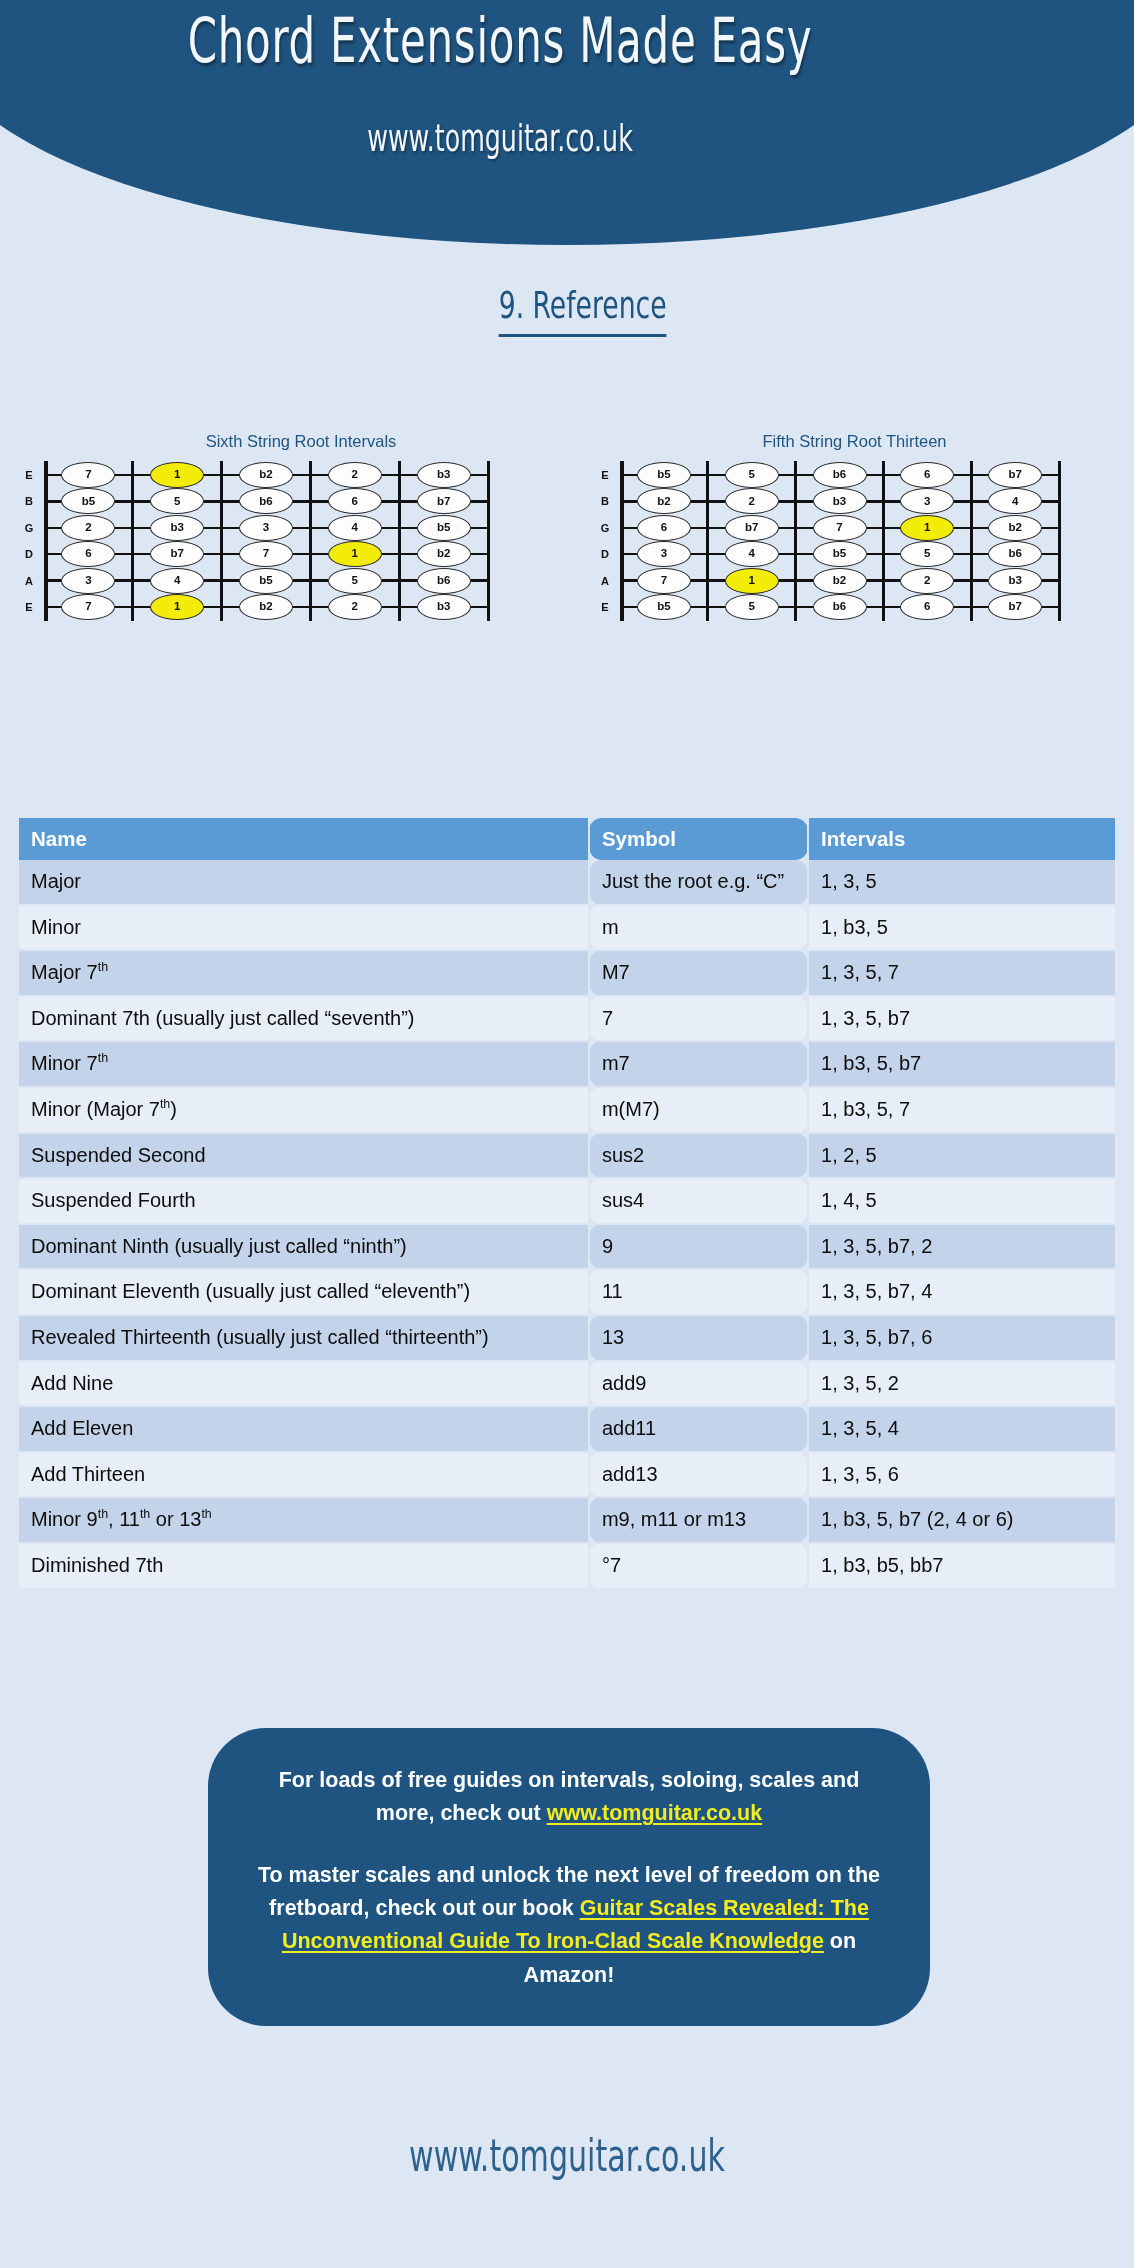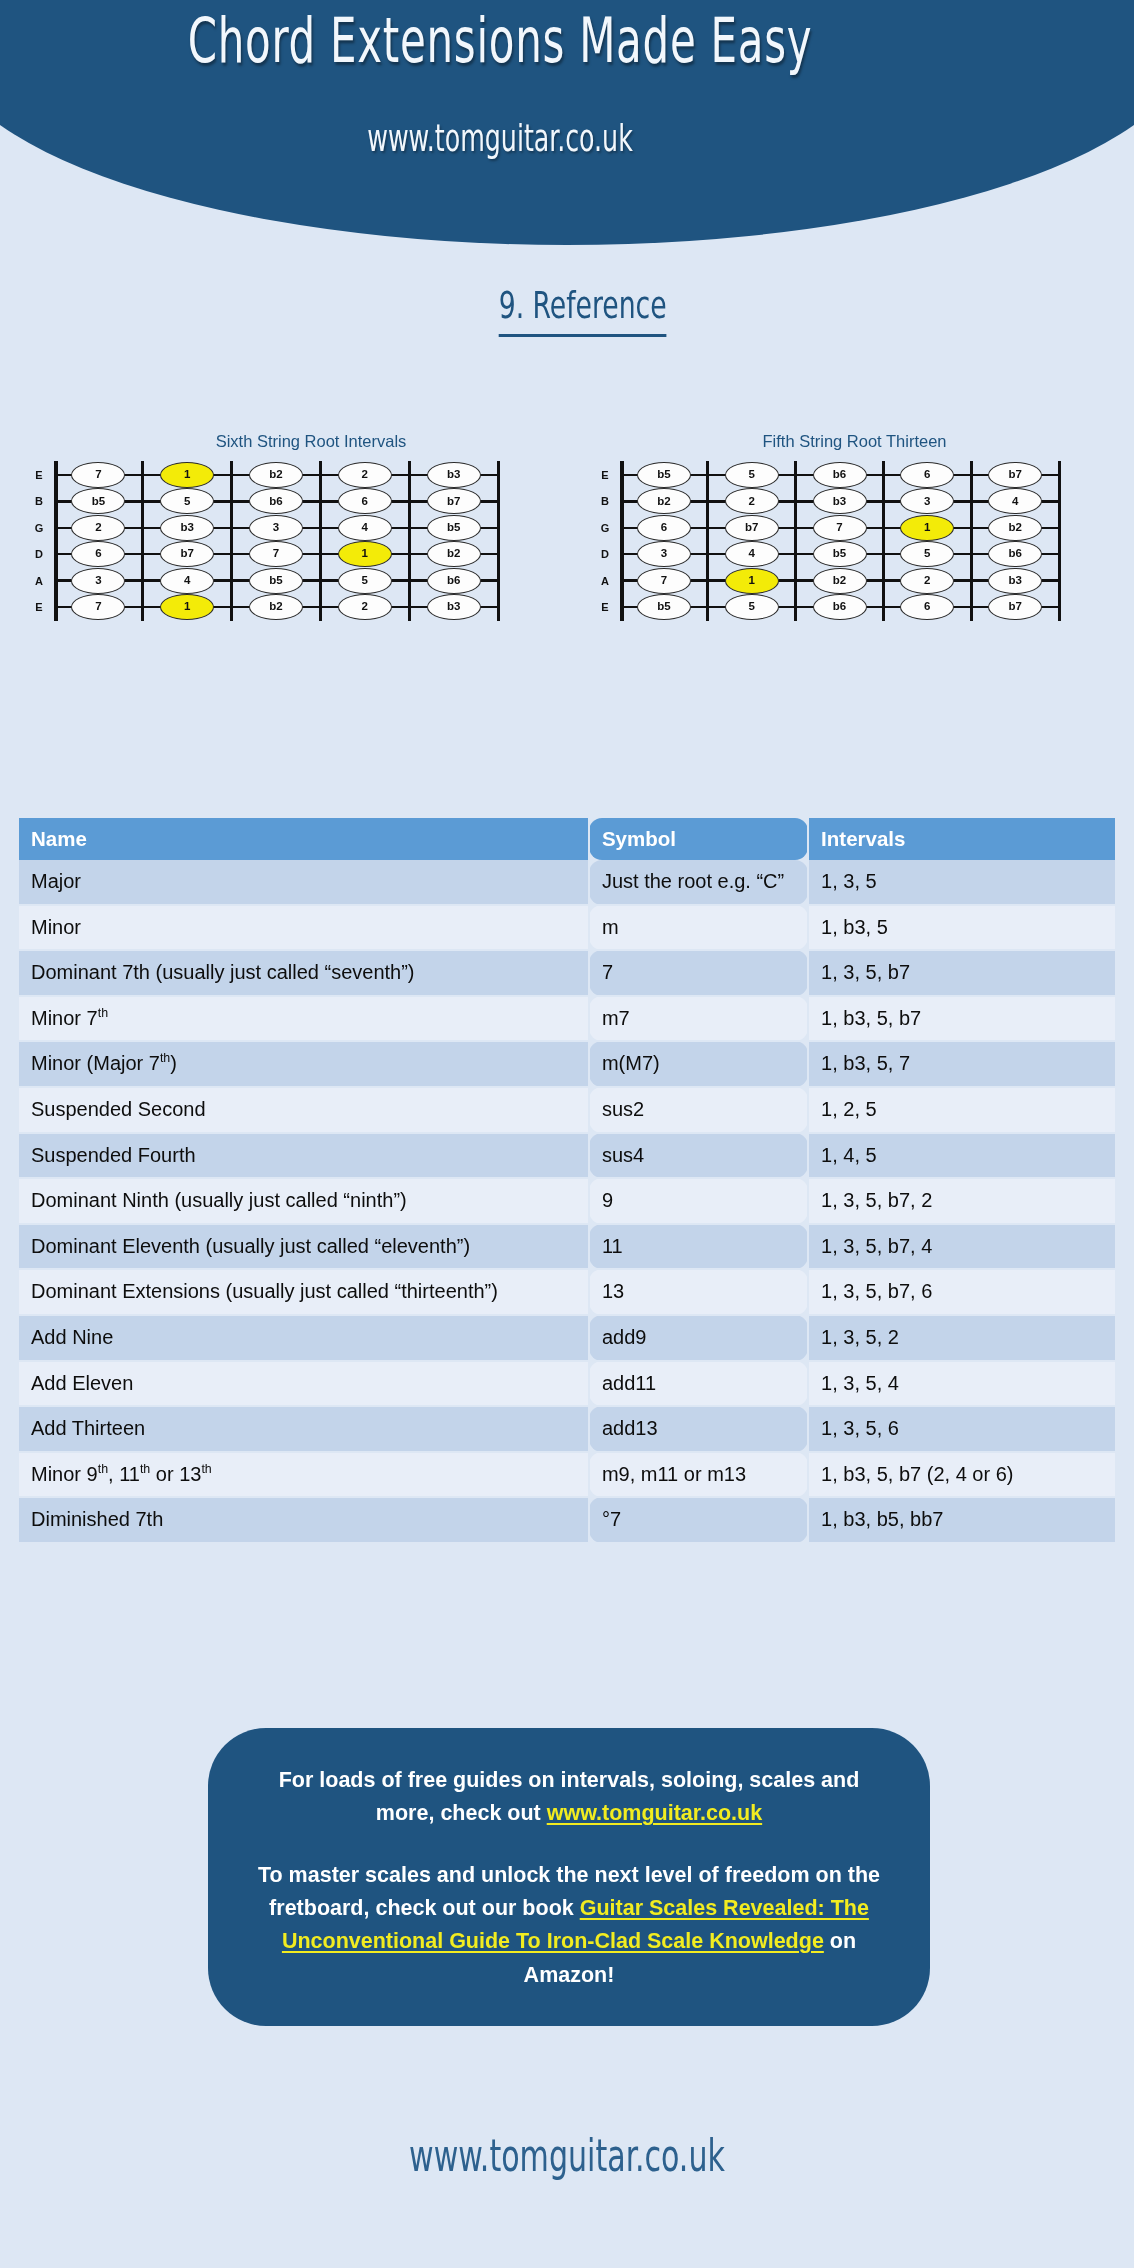--- a/index.html
+++ b/index.html
@@ -79,21 +79,21 @@
     position: absolute;
     top: 432px;
     left: 0;
     width: 1134px;
     height: 260px;
   }
   .board {
     position: absolute;
     top: 0;
   }
-  .board.six  { left: 28px;  }
+  .board.six  { left: 18px;  }
   .board.five { left: 594px; }
 
   .board-title {
     font-size: 16.5px;
     color: #1f5480;
     text-align: center;
     margin-bottom: 10px;
     font-family: "Liberation Sans", sans-serif;
     white-space: nowrap;
   }
@@ -399,20 +399,25 @@
         <td class="col-name">Major</td>
         <td class="col-symbol">Just the root e.g. “C”</td>
         <td class="col-int">1, 3, 5</td>
       </tr>
       <tr>
         <td class="col-name">Minor</td>
         <td class="col-symbol">m</td>
         <td class="col-int">1, b3, 5</td>
       </tr>
       <tr>
+        <td class="col-name">Major 7<sup>th</sup></td>
+        <td class="col-symbol">M7</td>
+        <td class="col-int">1, 3, 5, 7</td>
+      </tr>
+      <tr>
         <td class="col-name">Dominant 7th (usually  just called “seventh”)</td>
         <td class="col-symbol">7</td>
         <td class="col-int">1, 3, 5, b7</td>
       </tr>
       <tr>
         <td class="col-name">Minor 7<sup>th</sup></td>
         <td class="col-symbol">m7</td>
         <td class="col-int">1, b3, 5, b7</td>
       </tr>
       <tr>
@@ -434,21 +439,21 @@
         <td class="col-name">Dominant Ninth (usually just called “ninth”)</td>
         <td class="col-symbol">9</td>
         <td class="col-int">1, 3, 5, b7, 2</td>
       </tr>
       <tr>
         <td class="col-name">Dominant Eleventh (usually just called “eleventh”)</td>
         <td class="col-symbol">11</td>
         <td class="col-int">1, 3, 5, b7, 4</td>
       </tr>
       <tr>
-        <td class="col-name">Dominant Extensions (usually just called “thirteenth”)</td>
+        <td class="col-name">Revealed Thirteenth (usually just called “thirteenth”)</td>
         <td class="col-symbol">13</td>
         <td class="col-int">1, 3, 5, b7, 6</td>
       </tr>
       <tr>
         <td class="col-name">Add Nine</td>
         <td class="col-symbol">add9</td>
         <td class="col-int">1, 3, 5, 2</td>
       </tr>
       <tr>
         <td class="col-name">Add Eleven</td>

